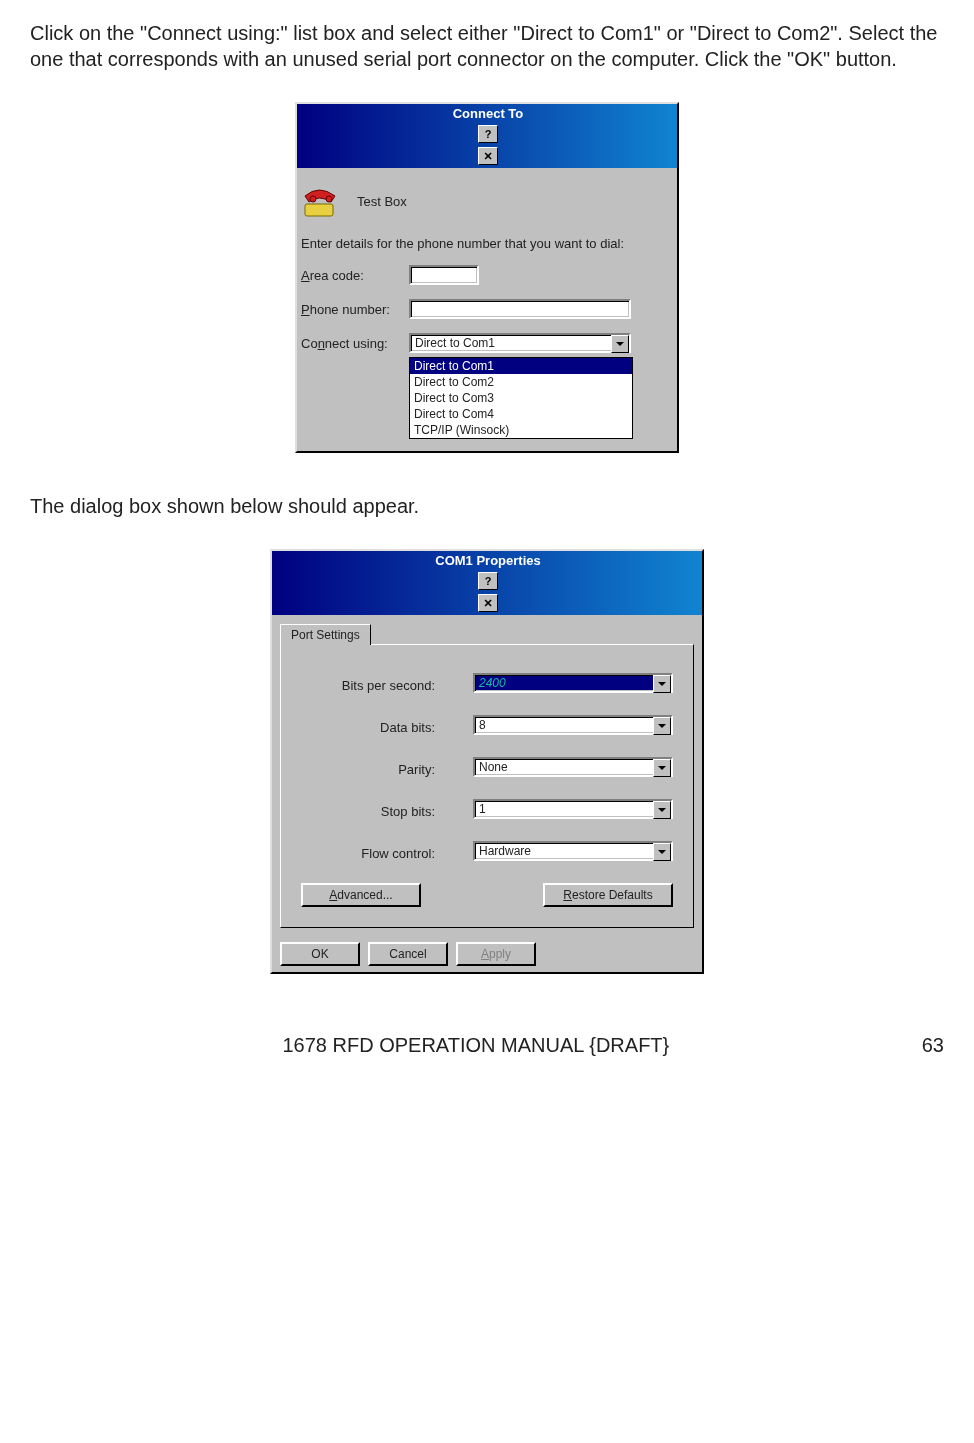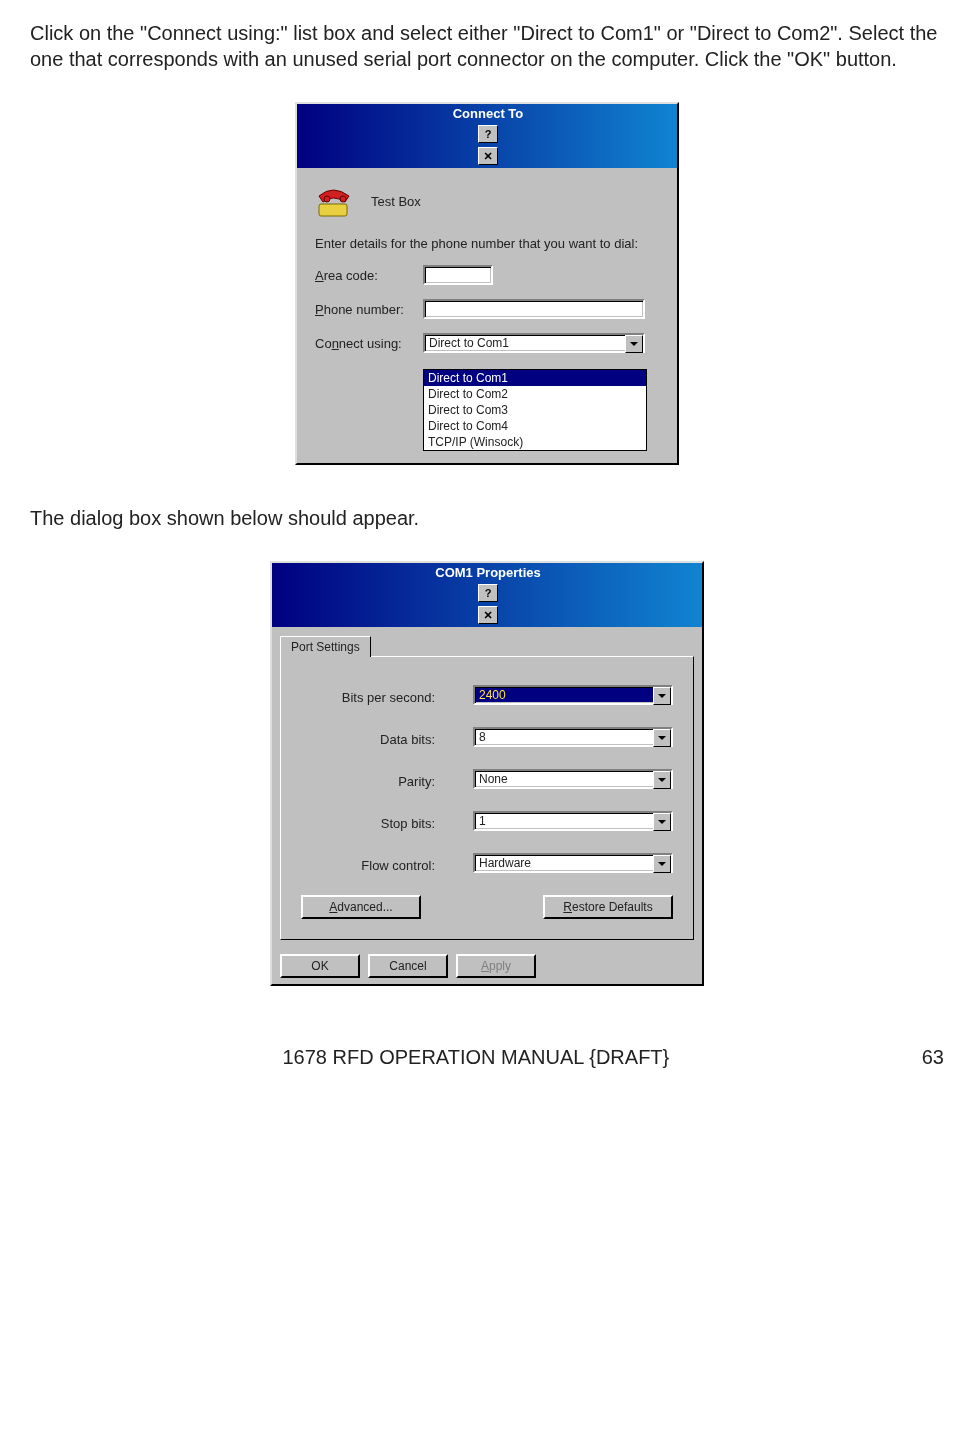--- a/index.html
+++ b/index.html
@@ -33,21 +33,21 @@
   .titlebar .title{flex:1;}
   .tb-btn{
     width:18px;height:16px;
     background:#c0c0c0;
     border:1px solid;
     border-color:#fff #000 #000 #fff;
     color:#000;font-weight:bold;font-size:11px;
     display:flex;align-items:center;justify-content:center;
     line-height:1;
   }
-  .dlg-body{padding:14px 18px 12px 18px;}
+  .dlg-body{padding:14px 18px 12px 4px;}
   #connect-dialog{width:380px;}
   .icon-row{display:flex;align-items:center;gap:16px;margin-bottom:16px;}
   .phone-icon{width:40px;height:38px;position:relative;}
   .phone-icon svg{width:40px;height:38px;}
   .instr{margin-bottom:14px;}
   .form-row{display:flex;align-items:center;margin-bottom:14px;}
   .form-row .lbl{width:108px;}
   .form-row .u{text-decoration:underline;}
   .textfield,.combo{
     height:20px;
@@ -106,21 +106,21 @@
     height:24px;
     background:#c0c0c0;
     border:2px solid;border-color:#fff #000 #000 #fff;
     font-size:12px;padding:0 8px;
     min-width:80px;box-sizing:border-box;
   }
   .btn .u{text-decoration:underline;}
   .btn.disabled{color:#808080;}
   .btn-row{display:flex;gap:8px;justify-content:flex-start;padding:6px 8px;}
   .inner-btn-row{display:flex;justify-content:space-between;margin-top:6px;}
-  .combo.selval{background:#000080;color:#fde047;}
+  .combo.selval{background:#000080;color:#14b8a6;font-style:italic;}
   .footer{display:flex;justify-content:space-between;margin-top:60px;font-size:20px;}
 </style>
 </head>
 <body>
 
 <p class="body-text">Click on the "Connect using:" list box and select either "Direct to Com1" or "Direct to Com2".  Select the one that corresponds with an unused serial port connector on the computer.  Click the "OK" button.</p>
 
 <div class="figure-wrap">
   <div class="dialog" id="connect-dialog">
     <div class="titlebar">
@@ -146,21 +146,21 @@
       <div class="form-row">
         <span class="lbl"><span class="u">A</span>rea code:</span>
         <div class="textfield" style="width:70px;"></div>
       </div>
 
       <div class="form-row">
         <span class="lbl"><span class="u">P</span>hone number:</span>
         <div class="textfield" style="width:222px;"></div>
       </div>
 
-      <div class="form-row" style="margin-bottom:16px;">
+      <div class="form-row" style="margin-bottom:4px;">
         <span class="lbl">Co<span class="u">n</span>nect using:</span>
         <span class="combo-wrap" style="width:222px;">
           <div class="combo" style="width:222px;">Direct to Com1</div>
           <span class="combo-arrow"></span>
         </span>
       </div>
       <div class="dropdown-list">
         <div class="sel">Direct to Com1</div>
         <div>Direct to Com2</div>
         <div>Direct to Com3</div>

